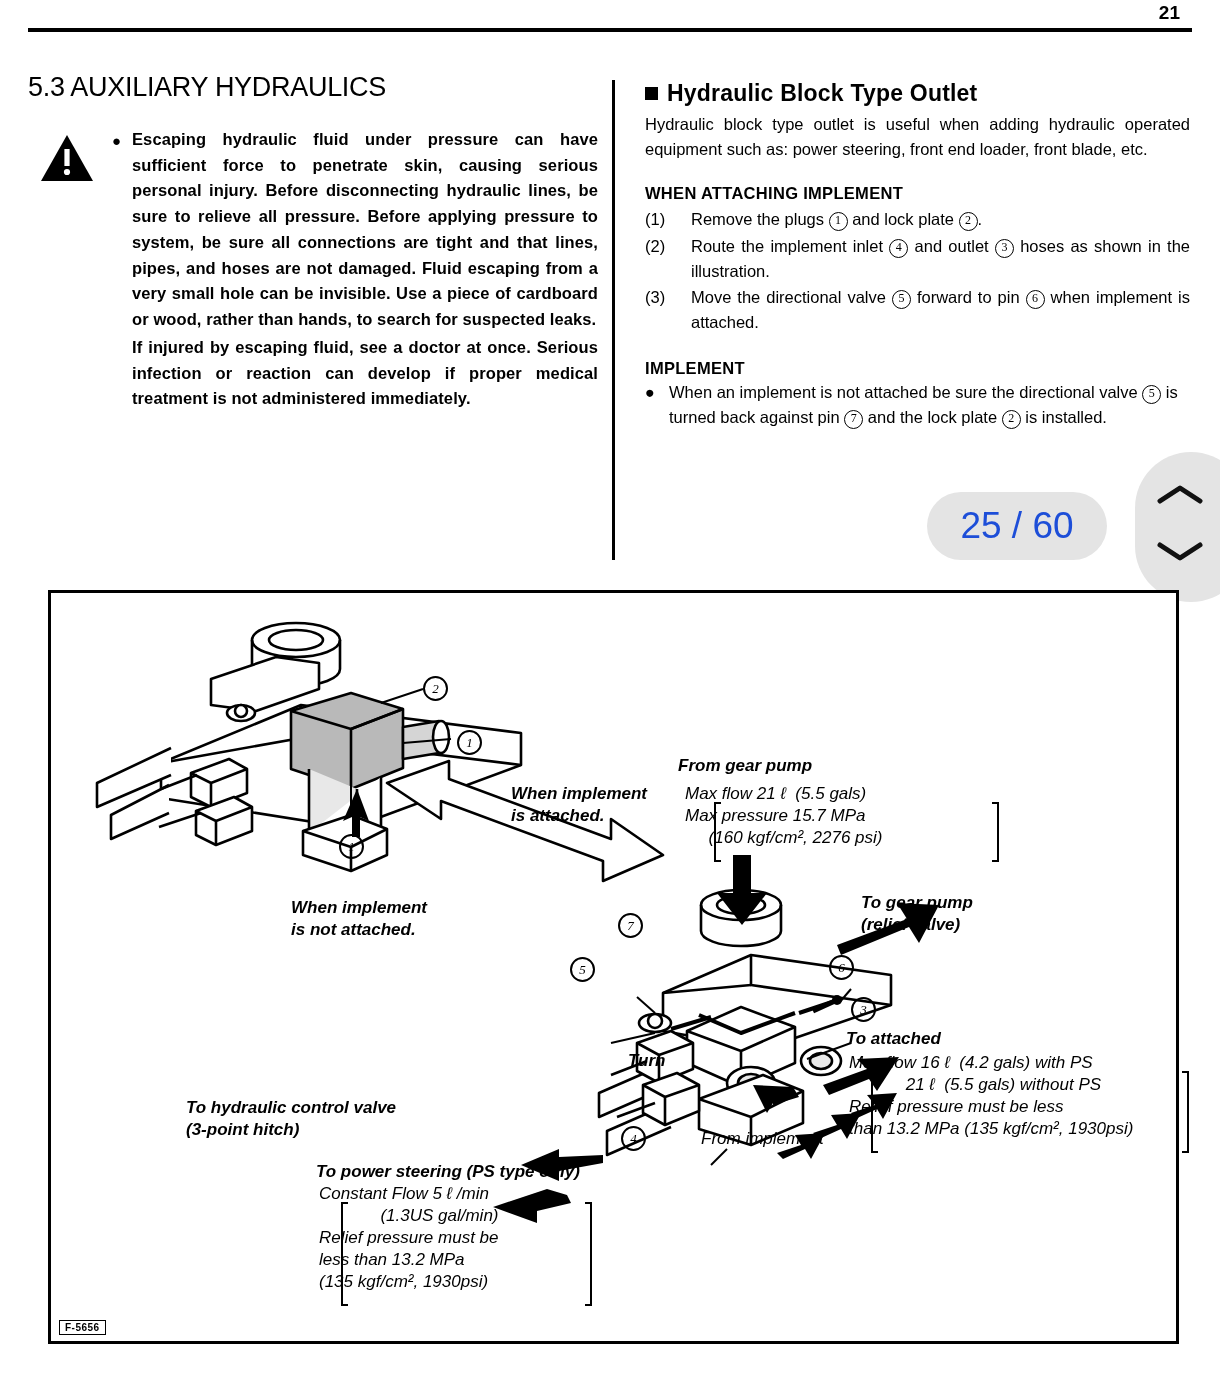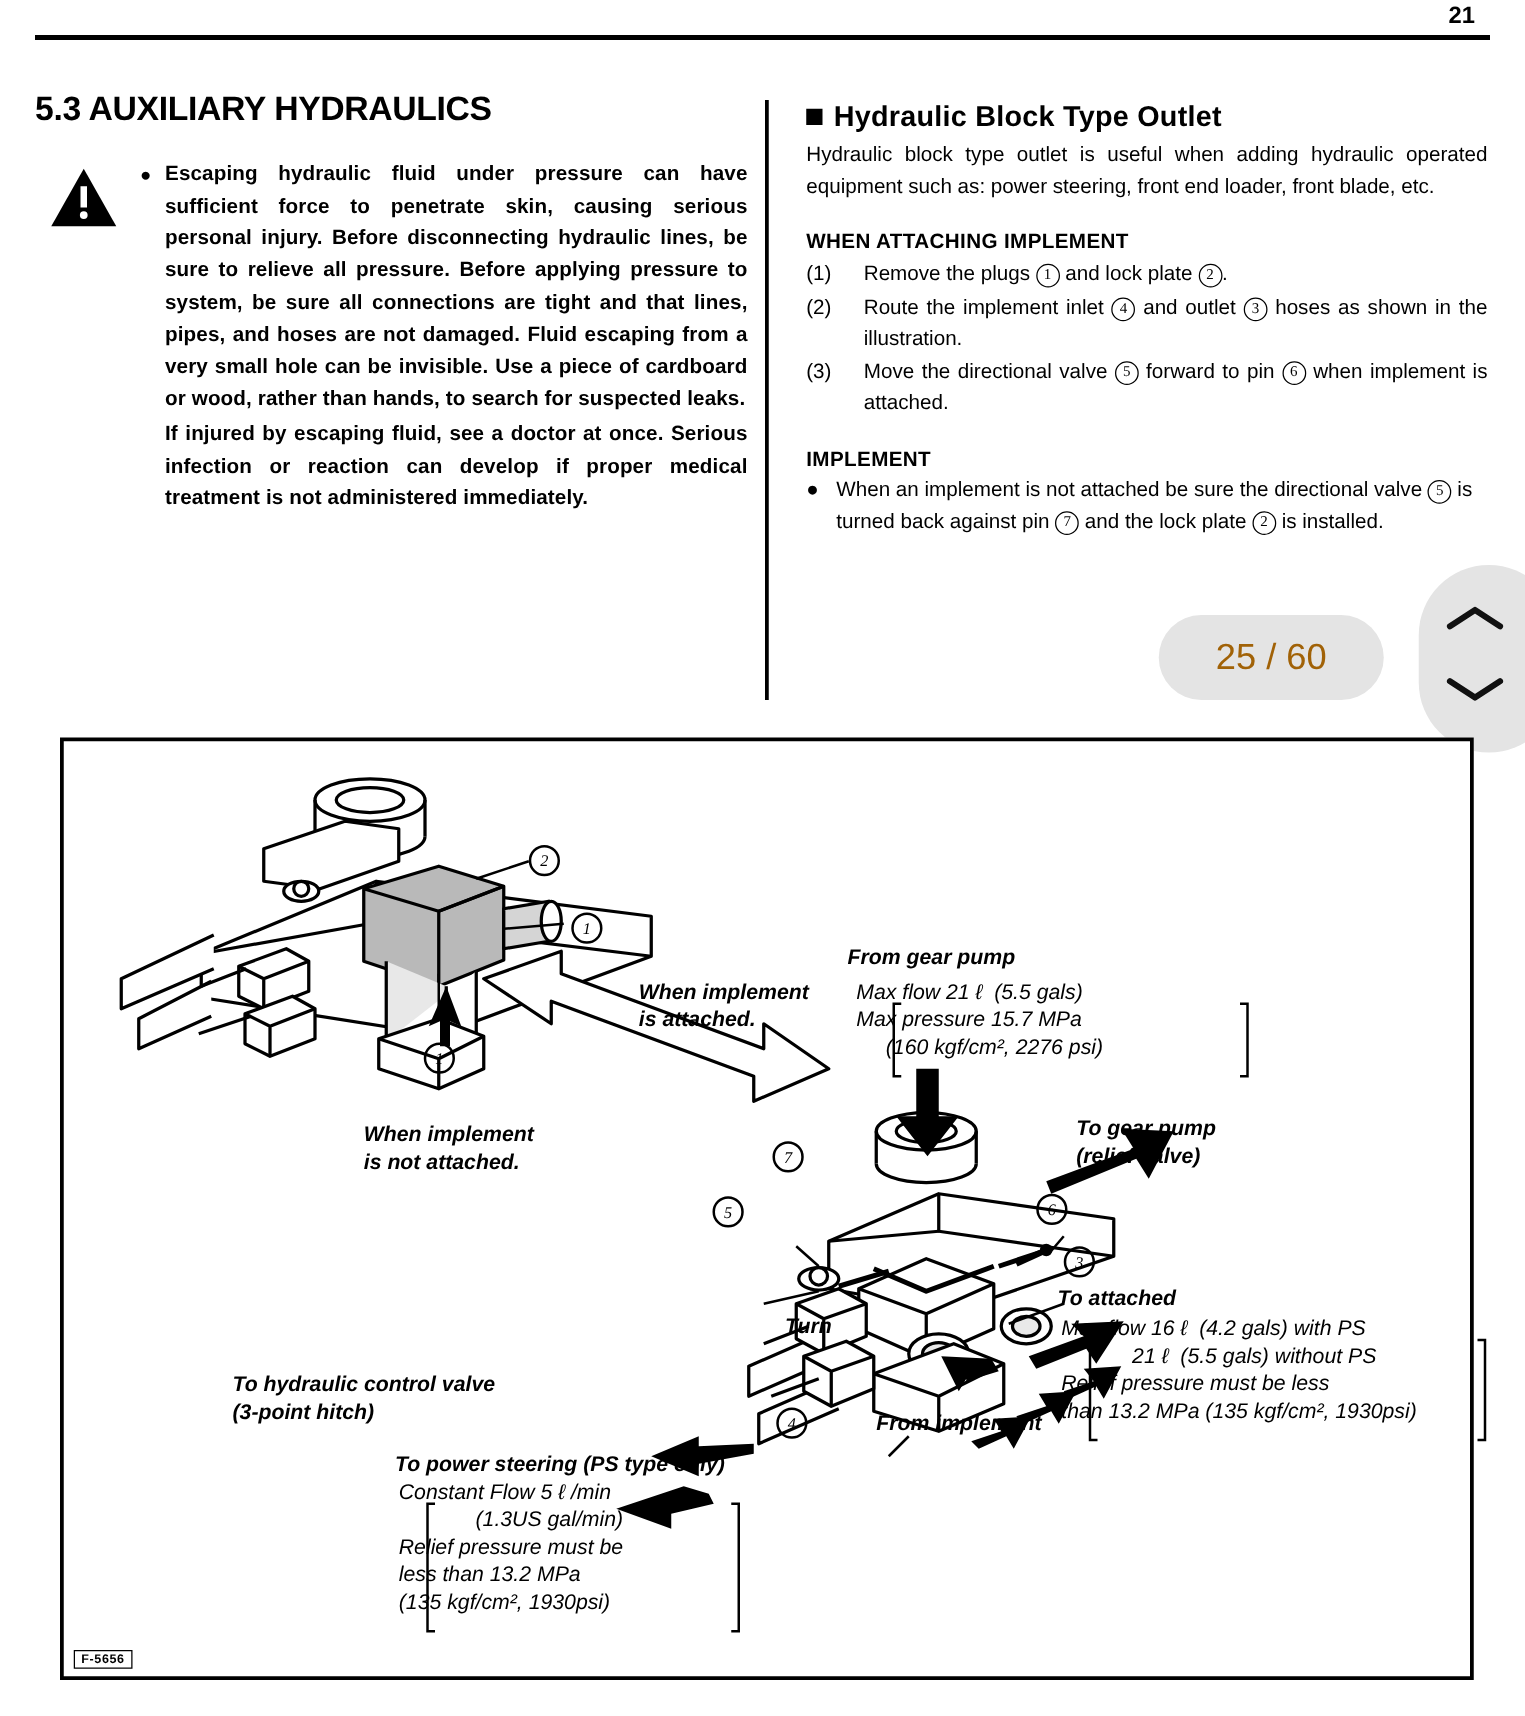--- a/index.html
+++ b/index.html
@@ -38,21 +38,21 @@
   }
   
   .left-col {
     position: absolute;
     top: 72px;
     left: 28px;
     width: 570px;
   }
   .section-title {
     font-size: 27px;
-    font-weight: bold;
+    font-weight: normal;
     letter-spacing: -0.3px;
     font-family: "Liberation Sans", sans-serif;
   }
   .caution-wrap {
     margin-top: 24px;
     position: relative;
     padding-left: 82px;
   }
   .warn-icon {
     position: absolute;
@@ -164,22 +164,22 @@
     position: absolute;
     left: 927px;
     top: 492px;
     width: 180px;
     height: 68px;
     border-radius: 34px;
     background: #e4e4e4;
     display: flex;
     align-items: center;
     justify-content: center;
-    font-size: 29px;
-    color: #a16207;
+    font-size: 37px;
+    color: #1d4ed8;
     font-family: "Liberation Sans", sans-serif;
   }
   .scroll-pill {
     position: absolute;
     left: 1135px;
     top: 452px;
     width: 112px;
     height: 150px;
     border-radius: 56px;
     background: #e4e4e4;
@@ -482,21 +482,21 @@
       <svg width="10" height="84" viewBox="0 0 10 84">
           <path d="M9 2 L3 2 L3 82 L9 82" fill="none" stroke="#000" stroke-width="2"></path>
         </svg>
     </div>
     <div class="cap" style="left:1102px; top:455px">
       <svg width="10" height="84" viewBox="0 0 10 84">
           <path d="M1 2 L7 2 L7 82 L1 82" fill="none" stroke="#000" stroke-width="2"></path>
         </svg>
     </div>
 
-    <div class="cap" style="left:650px; top:535px; font-weight:bold">From implement</div>
+    <div class="cap" style="left:650px; top:535px; font-weight:normal">From implement</div>
     <div class="cap" style="left:577px; top:457px; font-weight:bold">Turn</div>
 
     <div class="cap b" style="left:135px; top:504px">To hydraulic control valve
 (3-point hitch)</div>
 
     <div class="cap b" style="left:265px; top:568px">To power steering (PS type only)</div>
     <div class="brkt" style="left:268px; top:590px">Constant Flow 5 ℓ /min
              (1.3US gal/min)
 Relief pressure must be
 less than 13.2 MPa

